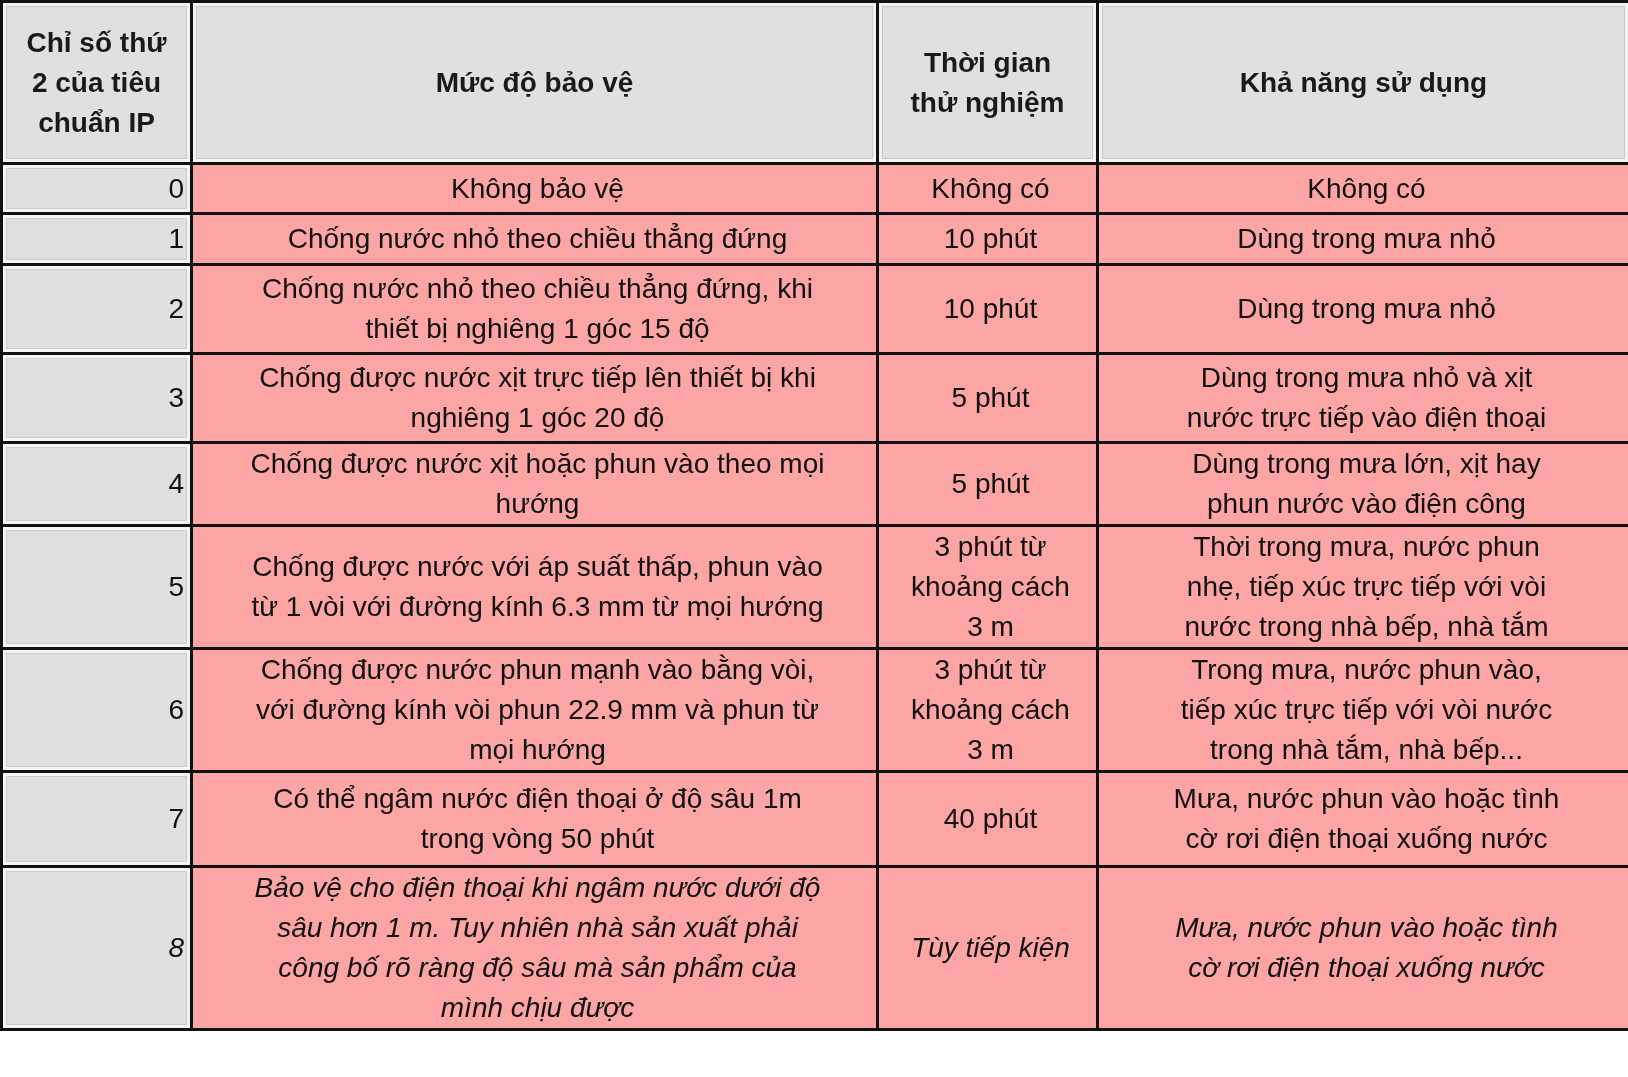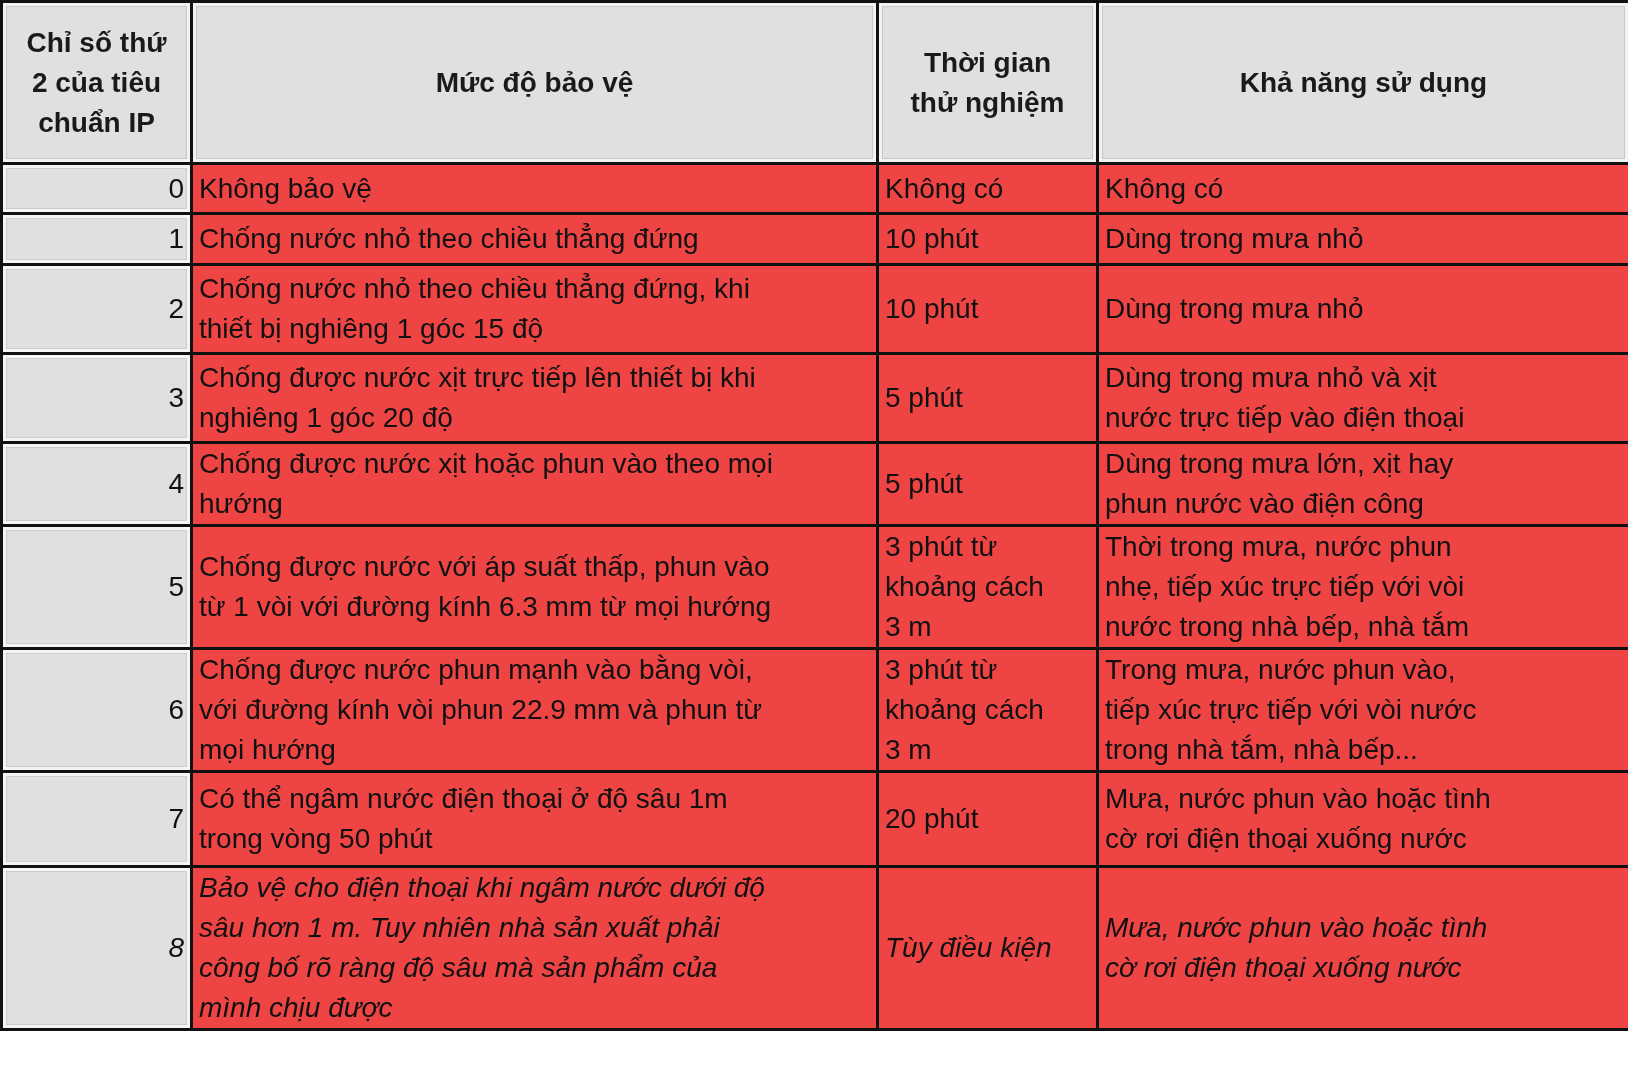--- a/index.html
+++ b/index.html
@@ -47,22 +47,22 @@
       display: inline-block;
       padding: 0 8px;
     }
     table.ip-table td.num {
       background: #e0e0e0;
       text-align: right;
       padding-right: 6px;
       box-shadow: inset 0 0 0 3px #f4f4f4, inset 0 0 0 4px #cccccc;
     }
     table.ip-table td.txt {
-      background: #ef4444;
-      text-align: left;
+      background: #fca5a5;
+      text-align: center;
       padding-left: 6px;
       padding-right: 0;
     }
     tr.r0 td { height: 47px; }
     tr.r1 td { height: 48px; }
     tr.r2 td { height: 86px; }
     tr.r3 td { height: 86px; }
     tr.r4 td { height: 75px; }
     tr.r5 td { height: 114px; }
     tr.r6 td { height: 114px; }
@@ -192,37 +192,37 @@
 trong nhà tắm, nhà bếp...</span>
         </td>
     </tr>
     <tr class="r7">
       <td class="num"><span>7</span></td>
       <td class="txt">
           <span class="cell-text">Có thể ngâm nước điện thoại ở độ sâu 1m
 trong vòng 50 phút</span>
         </td>
       <td class="txt">
-          <span class="cell-text">20 phút</span>
+          <span class="cell-text">40 phút</span>
         </td>
       <td class="txt">
           <span class="cell-text">Mưa, nước phun vào hoặc tình
 cờ rơi điện thoại xuống nước</span>
         </td>
     </tr>
     <tr class="r8">
       <td class="num"><span>8</span></td>
       <td class="txt">
           <span class="cell-text">Bảo vệ cho điện thoại khi ngâm nước dưới độ
 sâu hơn 1 m. Tuy nhiên nhà sản xuất phải
 công bố rõ ràng độ sâu mà sản phẩm của
 mình chịu được</span>
         </td>
       <td class="txt">
-          <span class="cell-text">Tùy điều kiện</span>
+          <span class="cell-text">Tùy tiếp kiện</span>
         </td>
       <td class="txt">
           <span class="cell-text">Mưa, nước phun vào hoặc tình
 cờ rơi điện thoại xuống nước</span>
         </td>
     </tr>
   </tbody>
 </table>
 
 </body></html>

